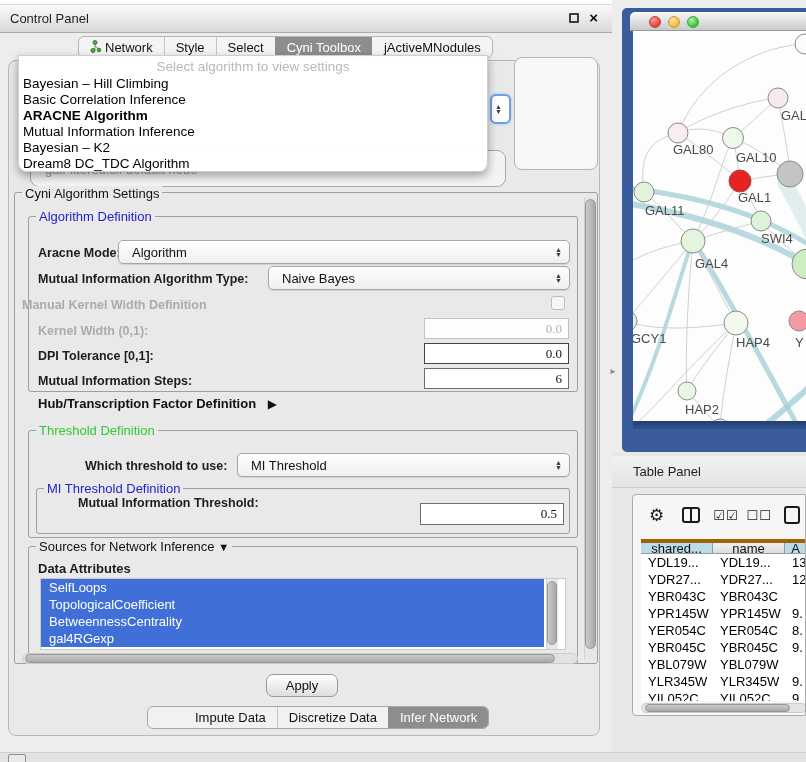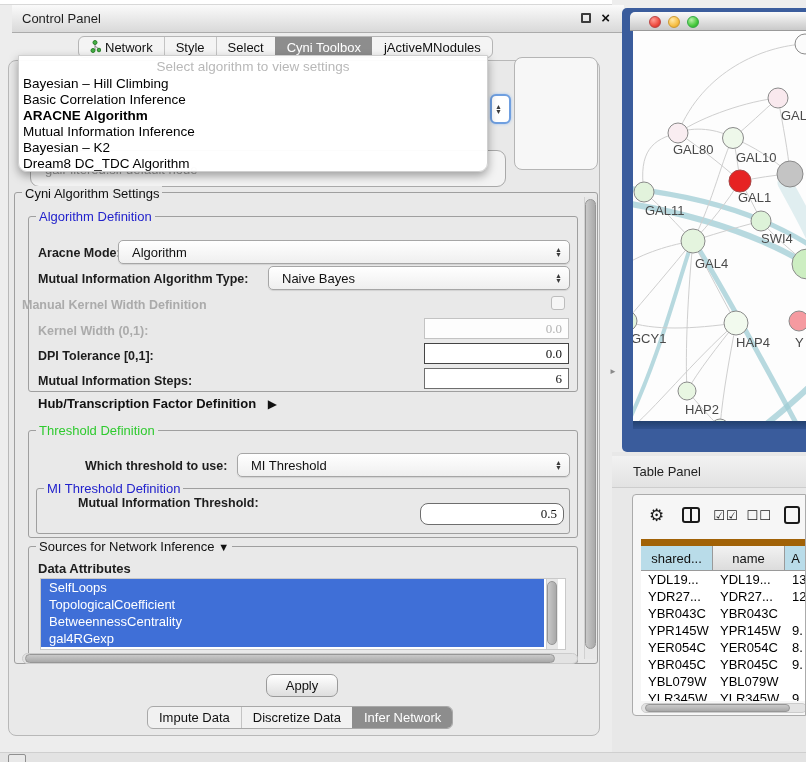--- a/index.html
+++ b/index.html
@@ -2,21 +2,21 @@
 <html><head>
 <meta charset="utf-8">
 <style>
   * { margin:0; padding:0; box-sizing:border-box; }
   html,body { width:806px; height:762px; }
   body { font-family:"Liberation Sans","DejaVu Sans",sans-serif; background:#ededed; position:relative; overflow:hidden; }
   #root { position:absolute; left:0; top:0; width:806px; height:762px; background:#ededed; }
 
   
   .cp-topstrip { position:absolute; left:0; top:0; width:612px; height:5px; background:#ffffff; border-bottom:1px solid #d8d8d8; }
-  .cp-titlebar { position:absolute; left:12px; top:5px; width:612px; height:28px;
+  .cp-titlebar { position:absolute; left:0; top:5px; width:612px; height:28px;
     background:linear-gradient(#fafafa,#d9d9d9); border-bottom:1px solid #ababab;
     display:flex; align-items:center; }
   .cp-title { font-size:13px; color:#1e1e1e; padding-left:10px; }
   .cp-winbtns { position:absolute; right:14px; top:7px; display:flex; gap:10px; align-items:center; }
   .float-btn { width:10px; height:10px; border:2px solid #3c3c3c; border-radius:1px; background:transparent; }
   .close-btn { font-size:15px; font-weight:bold; color:#111; line-height:12px; }
 
   .tabbar { position:absolute; left:78px; top:36px; height:22px; display:flex;
     border:1px solid #b5b5b5; border-radius:6px; background:#f4f4f4; overflow:hidden; z-index:3; }
   .tab { font-size:13px; color:#111; padding:3px 11px 0 11px; display:flex; align-items:flex-start; gap:4px; white-space:nowrap; }
@@ -78,21 +78,21 @@
   .vscroll { position:absolute; background:#e7e7e7; border-left:1px solid #d0d0d0; }
   .vthumb { position:absolute; background:linear-gradient(90deg,#c9c9c9,#a9a9a9); border:1px solid #969696; border-radius:6px; }
   .hscroll { position:absolute; background:#e3e3e3; border:1px solid #cccccc; border-radius:6px; }
   .hthumb { position:absolute; background:linear-gradient(#c9c9c9,#a9a9a9); border:1px solid #969696; border-radius:6px; }
 
   .apply-btn { position:absolute; left:266px; top:674px; width:72px; height:23px;
     background:linear-gradient(#ffffff,#dedede); border:1px solid #9a9a9a; border-radius:7px;
     font-size:13px; color:#111; display:flex; align-items:center; justify-content:center; }
 
   .bottom-tabbar { position:absolute; left:147px; top:706px; height:23px; display:flex;
-    border:1px solid #a8a8a8; border-radius:6px; background:#f1f1f1; overflow:hidden; z-index:3; }
+    border:1px solid #a8a8a8; border-radius:6px; background:#f1f1f1; overflow:hidden; z-index:3;padding-left:36px; }
 
   
   .net-window { position:absolute; left:622px; top:8px; width:184px; height:444px;
     background:#3a5c9c; border-radius:5px 0 0 5px; }
   .net-titlebar { position:absolute; left:8px; top:4px; width:176px; height:19px;
     background:linear-gradient(#f9f9f9,#c9c9c9); border-radius:5px 0 0 0; border-bottom:1px solid #9a9a9a; }
   .lights { position:absolute; left:19px; top:4px; display:flex; gap:7px; }
   .light { width:12px; height:12px; border-radius:50%; }
   .light.red { background:radial-gradient(circle at 35% 30%, #ff9d94, #ee4b40 60%, #c2271d); border:1px solid #b44; }
   .light.yellow { background:radial-gradient(circle at 35% 30%, #ffe9a8, #f7bf45 60%, #d99b1e); border:1px solid #c93; }
@@ -110,21 +110,21 @@
   .table-box { position:absolute; left:632px; top:494px; width:174px; height:222px;
     background:#f6f6f6; border:1px solid #ababab; border-radius:4px 0 0 4px; overflow:hidden; }
   .tb-toolbar { position:absolute; left:0; top:0; width:174px; height:40px; display:flex; align-items:center; }
   .icon-gear { font-size:17px; color:#1a1a1a; margin-left:16px; }
   .icon-cols { width:18px; height:16px; border:2px solid #1a1a1a; border-radius:3px; margin-left:18px; position:relative; }
   .icon-cols::after { content:""; position:absolute; left:6px; top:0; width:2px; height:12px; background:#1a1a1a; }
   .icon-checks { font-size:13px; color:#1a1a1a; letter-spacing:1px; margin-left:13px; }
   .icon-unchecks { font-size:13px; color:#1a1a1a; letter-spacing:1px; margin-left:8px; }
   .icon-page { width:16px; height:18px; border:2px solid #1a1a1a; border-radius:3px; margin-left:12px; }
   .tb-table { position:absolute; left:8px; top:44px; width:166px; height:162px; background:#ffffff; overflow:hidden; }
-  .tb-headrow { display:flex; height:32px; border-top:7px solid #a16207; border-bottom:1px solid #9a9a9a; }
+  .tb-headrow { display:flex; height:15px; border-top:4px solid #a16207; border-bottom:1px solid #9a9a9a; }
   .tb-hcell { font-size:13px; color:#111; display:flex; align-items:center; justify-content:center;
     border-right:1px solid #9a9a9a; }
   .tb-hcell.blue { background:#b9dcE9; background:#b9dce9; }
   .tb-hcell.gray { background:linear-gradient(#f2f2f2,#dcdcdc); }
   .tb-row { display:flex; height:17px;justify-content:space-between; }
   .tb-cell { font-size:13px; color:#000; line-height:17px; padding-left:7px; white-space:nowrap; overflow:hidden; }
   .c1 { width:72px; }
   .c2 { width:72px; }
   .c3 { width:22px; }
 
@@ -278,21 +278,21 @@
     <span>MI Threshold</span>
     <span class="spin">
         <span>▲</span>
         <span>▼</span>
       </span>
   </div>
 
   <span class="group-title t-blue" style="left:44px; top:481px;">MI Threshold Definition</span>
   <div class="group" style="left:36px; top:488px; width:534px; height:46px;"></div>
   <span class="flabel" style="left:46px; top:496px;margin-left:32px;">Mutual Information Threshold:</span>
-  <input class="tfield" style="left: 420px; top: 503px; width: 144px; height: 22px; border-radius: 8px;" value="0.5">
+  <input class="tfield" style="left: 420px; top: 503px; width: 144px; height: 22px;" value="0.5">
 
   <span class="group-title t-black" style="left:36px; top:539px;">
     <span>Sources for Network Inference</span>
     <span style="font-size:11px;">▼</span>
   </span>
   <div class="group" style="left:28px; top:546px; width:550px; height:118px;"></div>
   <span class="flabel" style="left:38px; top:561px; font-size:13px;">Data Attributes</span>
 
   <div class="attr-list">
 

